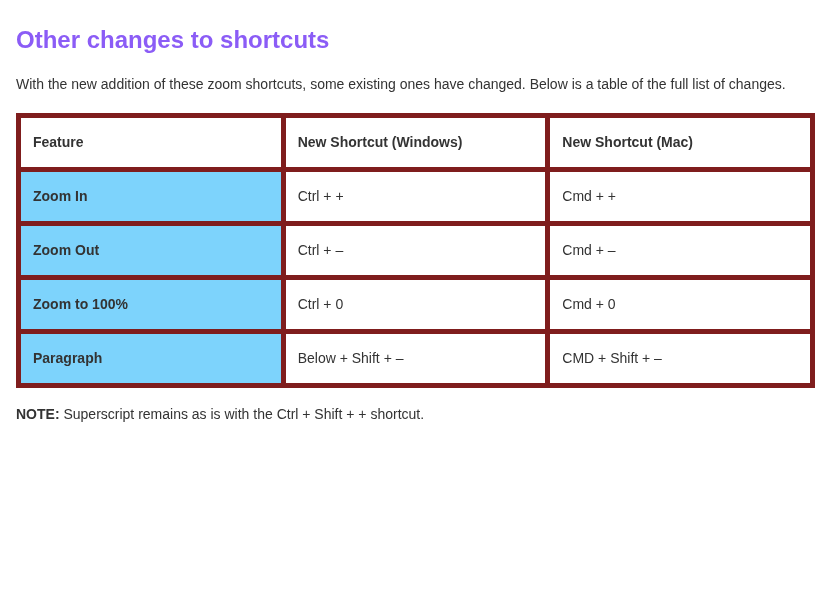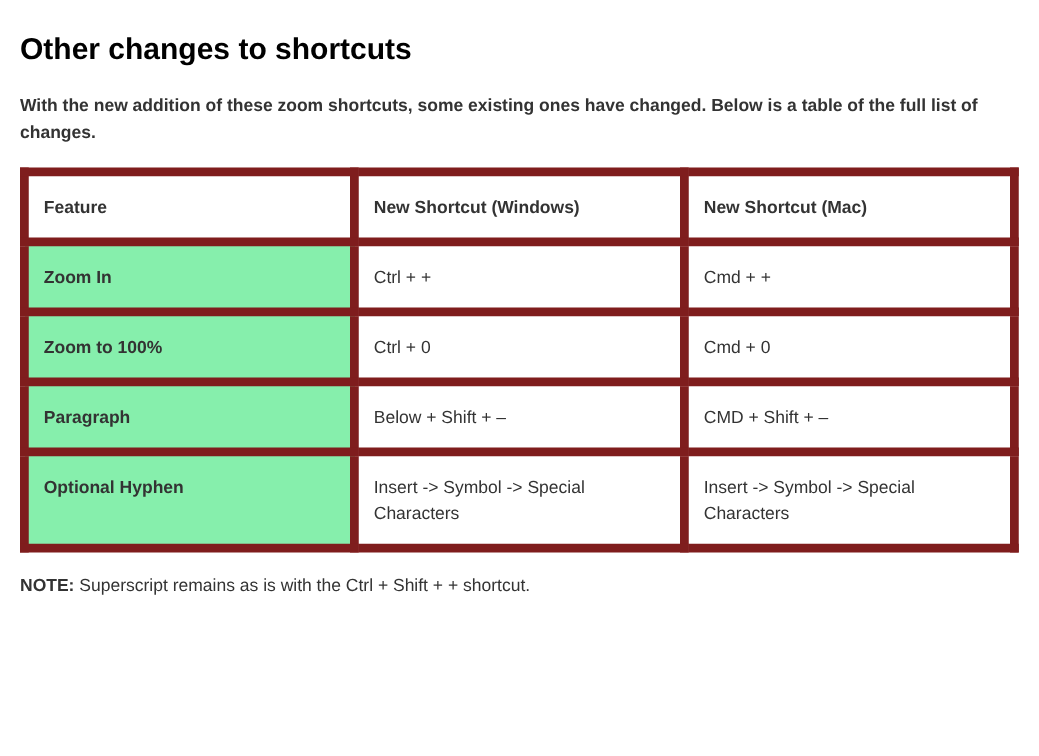--- a/index.html
+++ b/index.html
@@ -7,45 +7,44 @@
     margin: 0;
     padding: 16px;
     color: #333;
     background: #fff;
     font-size: 14px;
   }
   h2 {
     font-size: 24px;
     font-weight: 600;
     margin: 10px 0 20px 0;
-    color: #000000;
+    color: #8b5cf6;
   }
   .intro {
     margin-bottom: 18px;
     line-height: 1.5;
-    font-weight: bold;
   }
   table {
     border-collapse: collapse;
     width: 100%;
     table-layout: fixed;
   }
   th, td {
-    border: 7px solid #7f1d1d;
+    border: 5px solid #7f1d1d;
     padding: 14px 12px;
     text-align: left;
     vertical-align: top;
     line-height: 1.5;
   }
   th {
     font-weight: 600;
     background: #fff;
   }
   td:first-child {
-    background: #86efac;
+    background: #7dd3fc;
     font-weight: 600;
   }
   .note {
     margin-top: 18px;
   }
   .note strong {
     font-weight: 700;
   }
 </style>
 </head>
@@ -63,32 +62,32 @@
       <th>New Shortcut (Mac)</th>
     </tr>
   </thead>
   <tbody>
     <tr>
       <td>Zoom In</td>
       <td>Ctrl + +</td>
       <td>Cmd + +</td>
     </tr>
     <tr>
+      <td>Zoom Out</td>
+      <td>Ctrl + –</td>
+      <td>Cmd + –</td>
+    </tr>
+    <tr>
       <td>Zoom to 100%</td>
       <td>Ctrl + 0</td>
       <td>Cmd + 0</td>
     </tr>
     <tr>
       <td>Paragraph</td>
       <td>Below + Shift + –</td>
       <td>CMD + Shift + –</td>
     </tr>
-    <tr>
-      <td>Optional Hyphen</td>
-      <td>Insert -&gt; Symbol -&gt; Special Characters</td>
-      <td>Insert -&gt; Symbol -&gt; Special Characters</td>
-    </tr>
   </tbody>
 </table>
 
 <p class="note">
   <strong>NOTE:</strong><span> Superscript remains as is with the Ctrl + Shift + + shortcut.</span>
 </p>
 
 </body></html>

